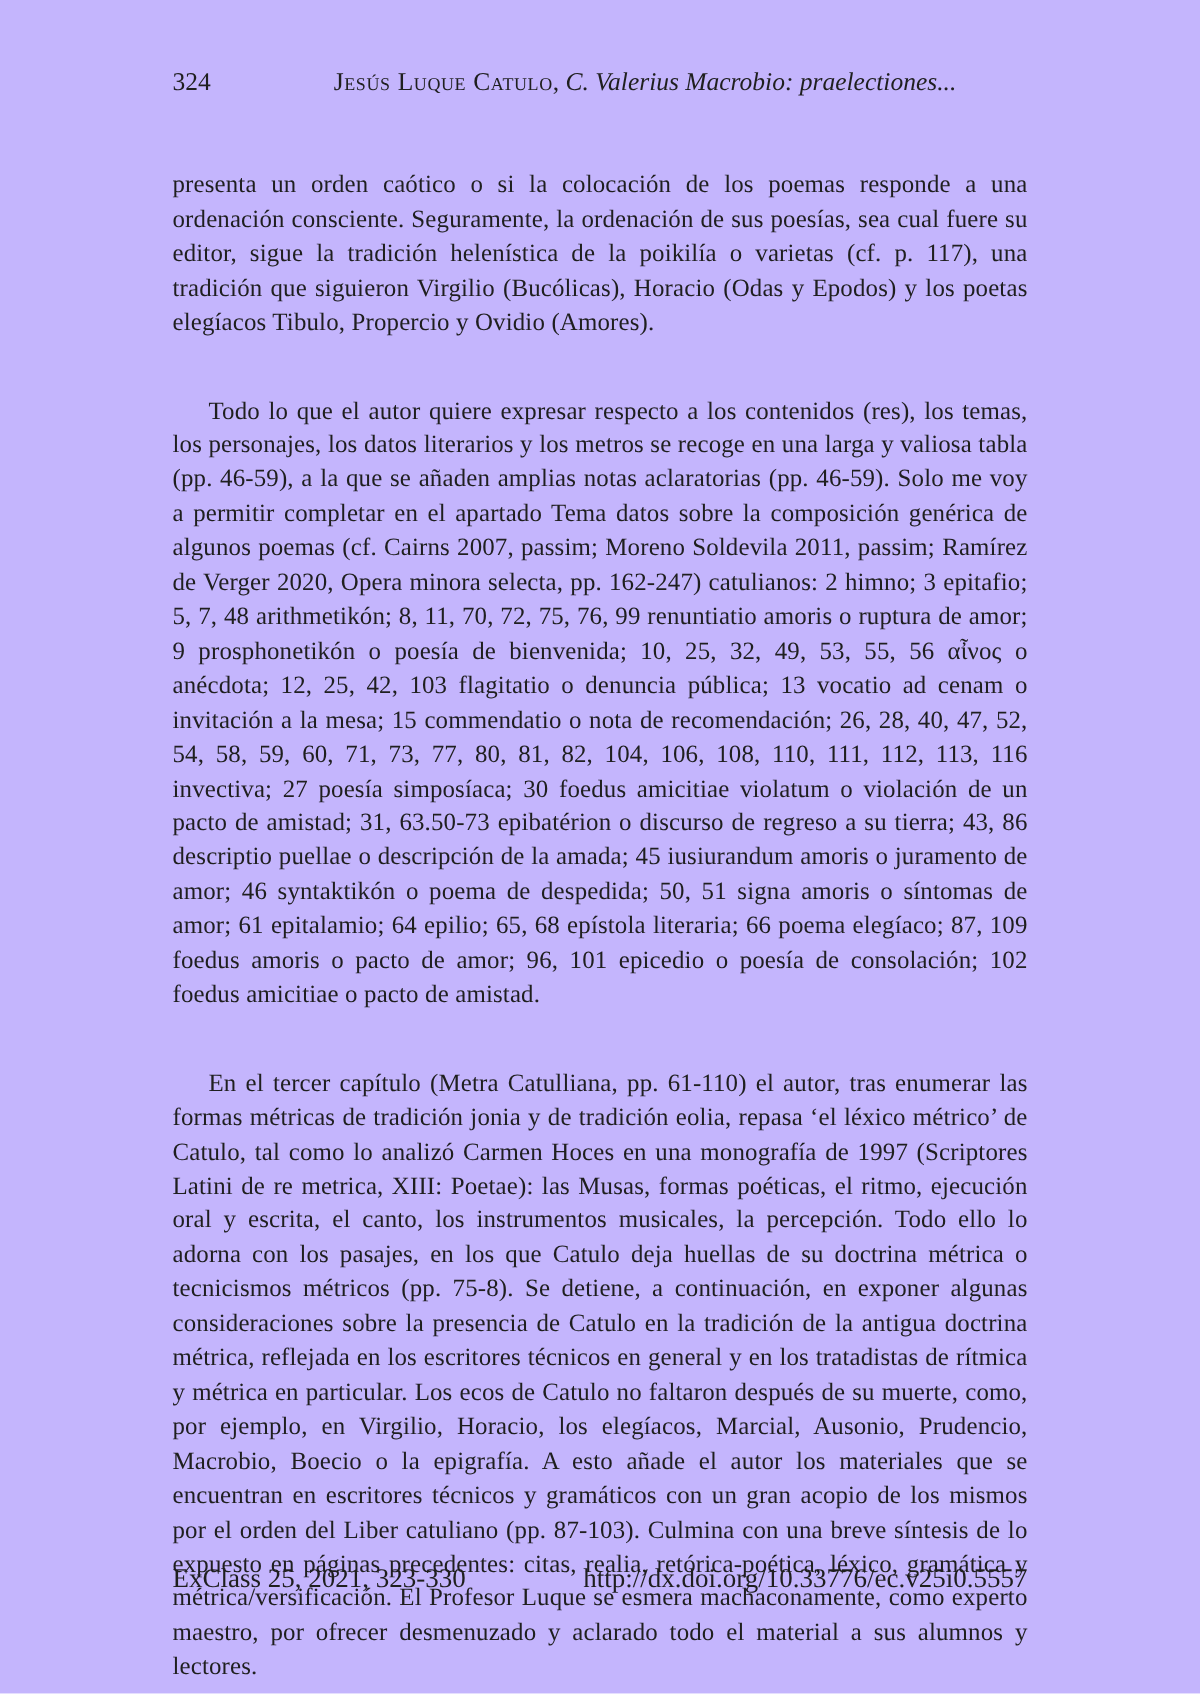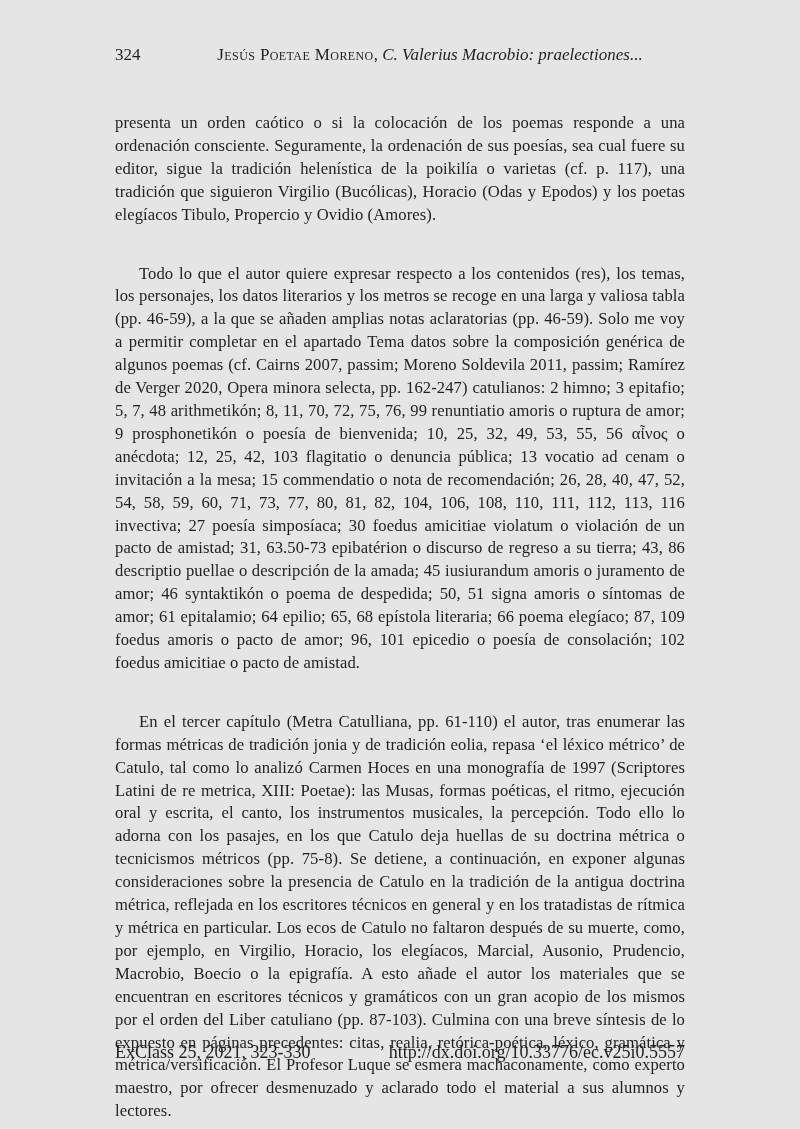--- a/index.html
+++ b/index.html
@@ -4,21 +4,21 @@
 <style>
   html, body {
     margin: 0;
     padding: 0;
     background: #ffffff;
   }
   .page {
     position: relative;
     width: 800px;
     height: 1129px;
-    background: #e5e5e5;
+    background: #c4b5fd;
     color: #1f1f1f;
     font-family: "Liberation Serif", "DejaVu Serif", serif;
     overflow: hidden;
   }
   .running-header {
     position: absolute;
     top: 44px;
     left: 115px;
     width: 570px;
     font-size: 17px;
@@ -80,21 +80,21 @@
   }
 </style>
 </head>
 <body>
 
 <div class="page">
 
   <div class="running-header">
     <span class="page-number">324</span>
     <span class="running-title">
-      <span class="author-smallcaps">Jesús Poetae Moreno</span><span>, </span><span class="work-italic">C. Valerius Macrobio: praelectiones...</span>
+      <span class="author-smallcaps">Jesús Luque Catulo</span><span>, </span><span class="work-italic">C. Valerius Macrobio: praelectiones...</span>
     </span>
   </div>
 
   <div class="body-text">
     <p><span>presenta un orden caótico o si la colocación de los poemas responde a una ordenación consciente. Seguramente, la ordenación de sus poesías, sea cual fuere su editor, sigue la tradición helenística de la </span><span class="it">poikilía</span><span> o </span><span class="it">varietas</span><span> (cf. p. 117), una tradición que siguieron Virgilio (</span><span class="it">Bucólicas</span><span>), Horacio (</span><span class="it">Odas</span><span> y </span><span class="it">Epodos</span><span>) y los poetas elegíacos Tibulo, Propercio y Ovidio (</span><span class="it">Amores</span><span>).</span></p>
     <p class="indent"><span>Todo lo que el autor quiere expresar respecto a los contenidos (</span><span class="it">res</span><span>), los temas, los personajes, los datos literarios y los metros se recoge en una larga y valiosa tabla (pp. 46-59), a la que se añaden amplias notas aclaratorias (pp. 46-59). Solo me voy a permitir completar en el apartado Tema datos sobre la composición genérica de algunos poemas (cf. Cairns 2007, </span><span class="it">passim</span><span>; Moreno Soldevila 2011, </span><span class="it">passim</span><span>; Ramírez de Verger 2020, </span><span class="it">Opera minora selecta</span><span>, pp. 162-247) catulianos: 2 himno; 3 epitafio; 5, 7, 48 </span><span class="it">arithmetikón</span><span>; 8, 11, 70, 72, 75, 76, 99 </span><span class="it">renuntiatio amoris</span><span> o ruptura de amor; 9 </span><span class="it">prosphonetikón</span><span> o poesía de bienvenida; 10, 25, 32, 49, 53, 55, 56 αἶνος o anécdota; 12, 25, 42, 103 </span><span class="it">flagitatio</span><span> o denuncia pública; 13 </span><span class="it">vocatio ad cenam</span><span> o invitación a la mesa; 15 </span><span class="it">commendatio</span><span> o nota de recomendación; 26, 28, 40, 47, 52, 54, 58, 59, 60, 71, 73, 77, 80, 81, 82, 104, 106, 108, 110, 111, 112, 113, 116 invectiva; 27 poesía simposíaca; 30 </span><span class="it">foedus amicitiae violatum</span><span> o violación de un pacto de amistad; 31, 63.50-73 </span><span class="it">epibatérion</span><span> o discurso de regreso a su tierra; 43, 86 </span><span class="it">descriptio puellae</span><span> o descripción de la amada; 45 </span><span class="it">iusiurandum amoris</span><span> o juramento de amor; 46 </span><span class="it">syntaktikón</span><span> o poema de despedida; 50, 51 </span><span class="it">signa amoris</span><span> o síntomas de amor; 61 epitalamio; 64 epilio; 65, 68 epístola literaria; 66 poema elegíaco; 87, 109 </span><span class="it">foedus amoris</span><span> o pacto de amor; 96, 101 epicedio o poesía de consolación; 102 </span><span class="it">foedus amicitiae</span><span> o pacto de amistad.</span></p>
     <p class="indent"><span>En el tercer capítulo (Metra Catulliana, pp. 61-110) el autor, tras enumerar las formas métricas de tradición jonia y de tradición eolia, repasa ‘el léxico métrico’ de Catulo, tal como lo analizó Carmen Hoces en una monografía de 1997 (</span><span class="it">Scriptores Latini de re metrica, XIII: Poetae</span><span>): las Musas, formas poéticas, el ritmo, ejecución oral y escrita, el canto, los instrumentos musicales, la percepción. Todo ello lo adorna con los pasajes, en los que Catulo deja huellas de su doctrina métrica o tecnicismos métricos (pp. 75-8). Se detiene, a continuación, en exponer algunas consideraciones sobre la presencia de Catulo en la tradición de la antigua doctrina métrica, reflejada en los escritores técnicos en general y en los tratadistas de rítmica y métrica en particular. Los ecos de Catulo no faltaron después de su muerte, como, por ejemplo, en Virgilio, Horacio, los elegíacos, Marcial, Ausonio, Prudencio, Macrobio, Boecio o la epigrafía. A esto añade el autor los materiales que se encuentran en escritores técnicos y gramáticos con un gran acopio de los mismos por el orden del </span><span class="it">Liber</span><span> catuliano (pp. 87-103). Culmina con una breve síntesis de lo expuesto en páginas precedentes: citas, </span><span class="it">realia</span><span>, retórica-poética, léxico, gramática y métrica/versificación. El Profesor Luque se esmera machaconamente, como experto maestro, por ofrecer desmenuzado y aclarado todo el material a sus alumnos y lectores.</span></p>
   </div>
 
   <div class="page-footer">

